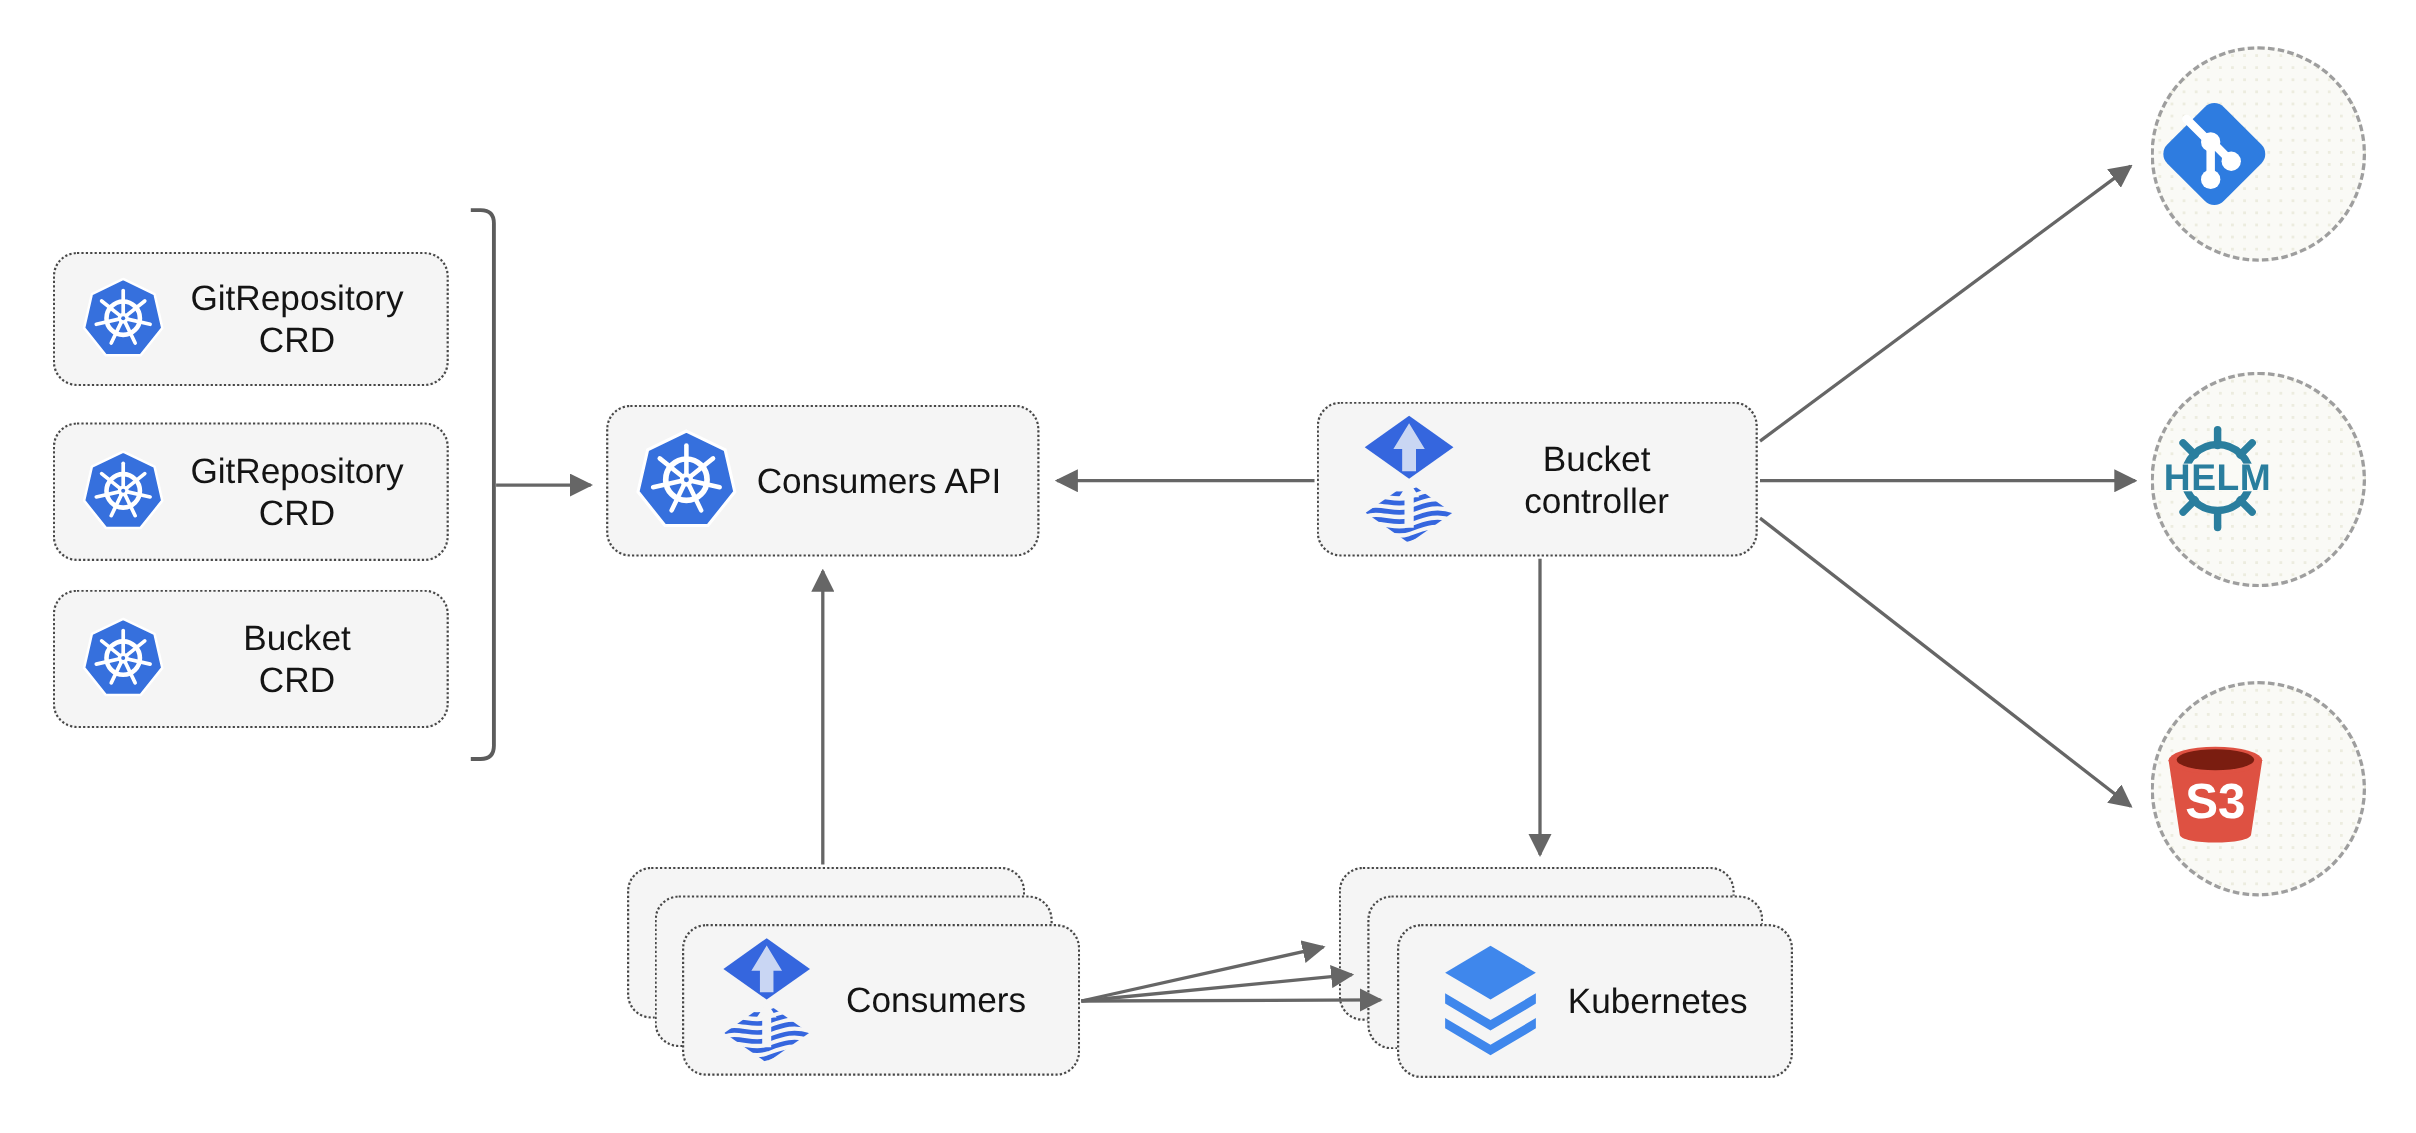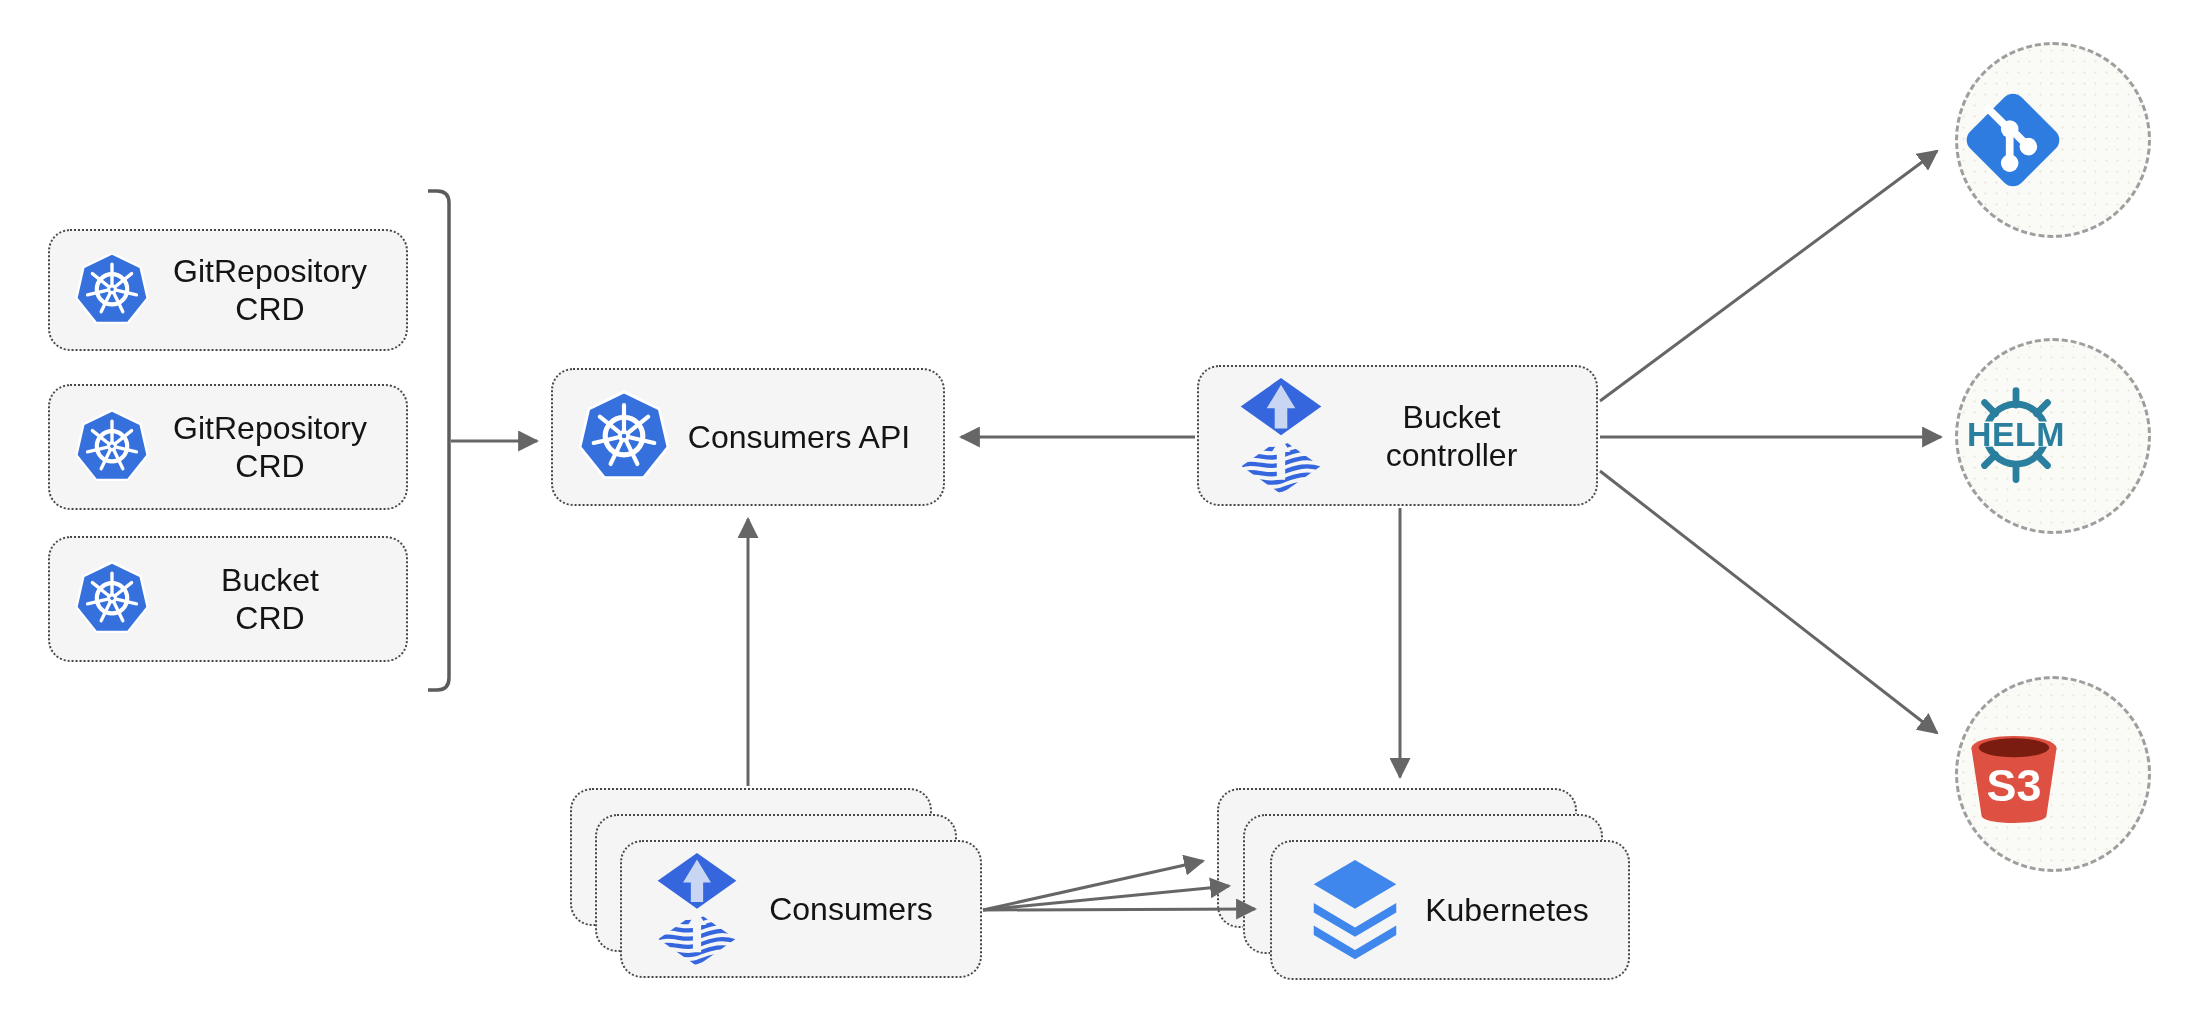--- a/index.html
+++ b/index.html
@@ -186,21 +186,21 @@
         <line x1="60" y1="90" x2="60" y2="105"></line>
         <line x1="81.2" y1="79.2" x2="92.5" y2="90.5"></line>
         <line x1="38.8" y1="79.2" x2="27.5" y2="90.5"></line>
       </g>
       <circle cx="60" cy="58" r="31" fill="none" stroke="#2A7E9E" stroke-width="7"></circle>
       <rect x="2" y="45" width="116" height="26" fill="#FAFAF6"></rect>
       <text x="60" y="70" text-anchor="middle" font-size="35" font-weight="bold" letter-spacing="0.5" fill="#2A7E9E">HELM</text>
     </svg>
   </div>
 
-  <div class="endpoint" style="left:1955px;top:676px">
+  <div class="endpoint" style="left:1955px;top:619px">
     <svg class="icon" width="112" height="112" viewBox="0 0 100 100">
       <path d="M12,27 L21,87 C21,96 79,96 79,87 L88,27 Z" fill="#DE5142"></path>
       <ellipse cx="50" cy="27" rx="38" ry="11" fill="#DE5142"></ellipse>
       <ellipse cx="50" cy="26.5" rx="31.5" ry="8.5" fill="#7A1D10"></ellipse>
       <text x="50" y="74" text-anchor="middle" font-size="40" font-weight="bold" fill="#ffffff">S3</text>
     </svg>
   </div>
 
 </div>
 

